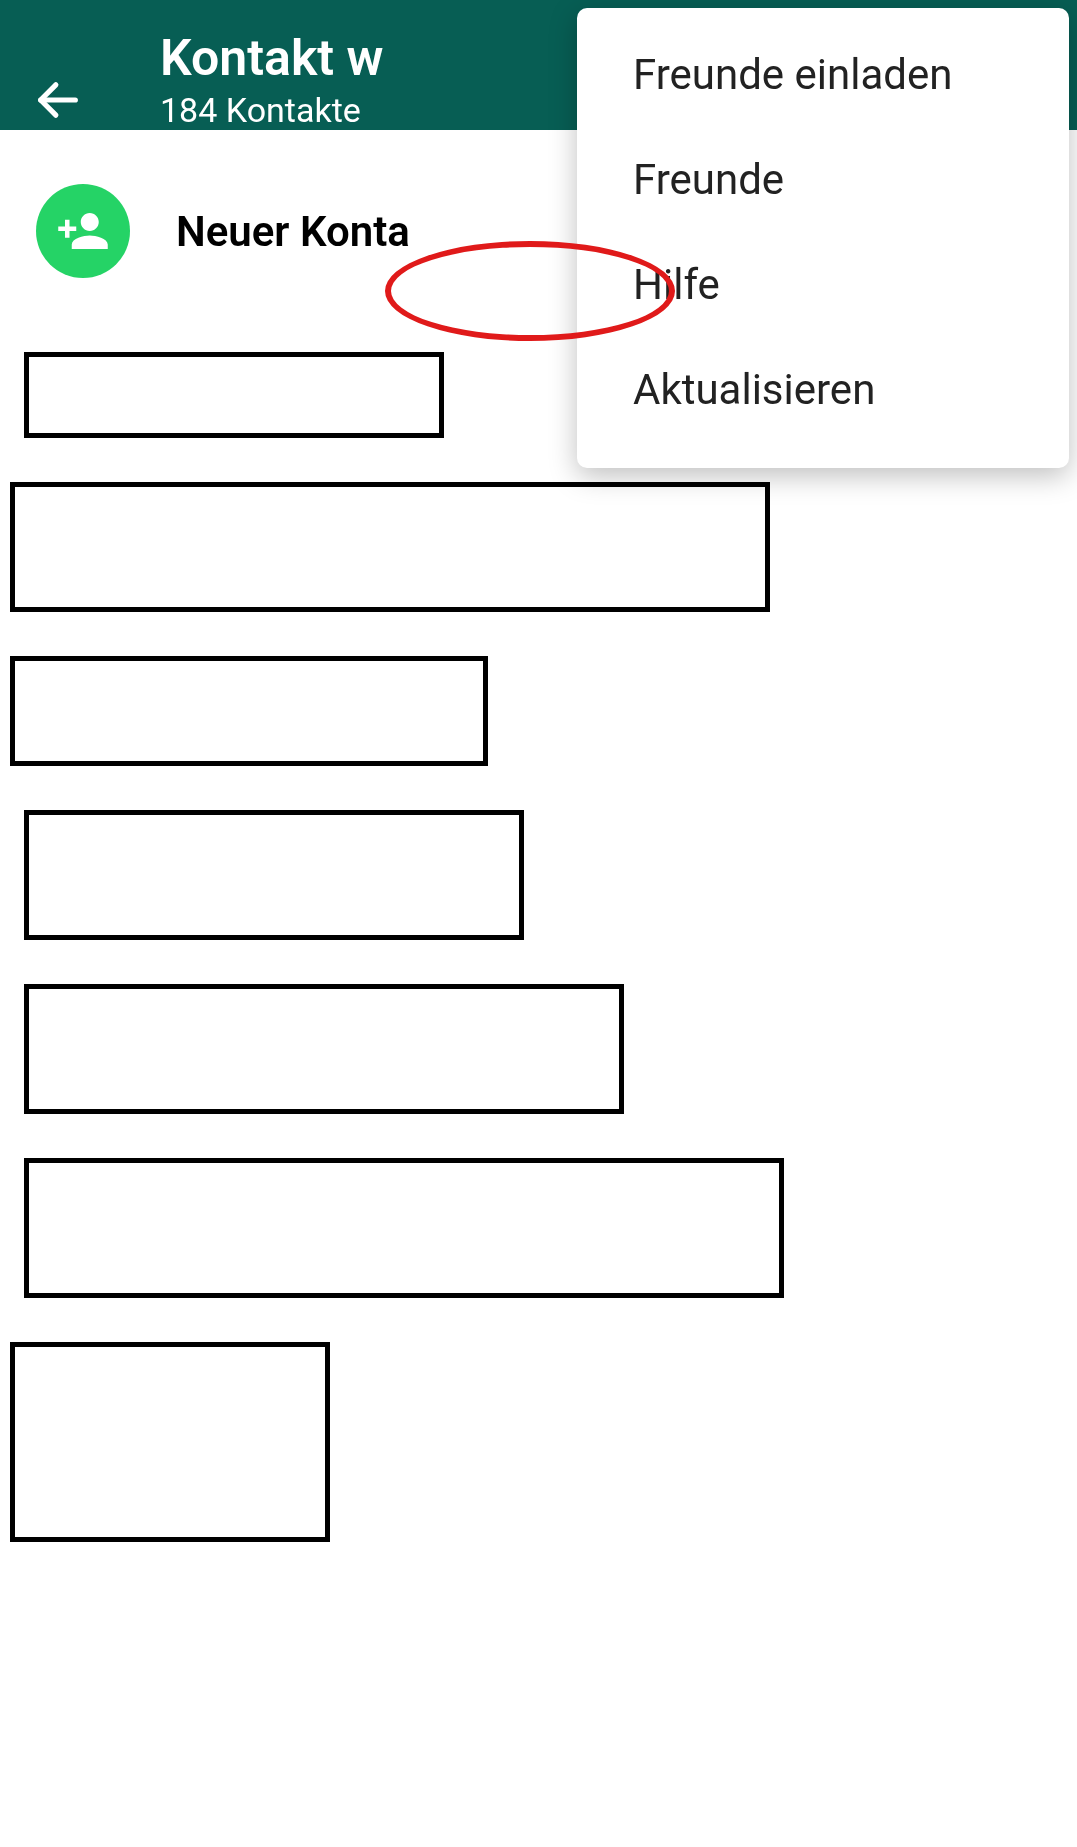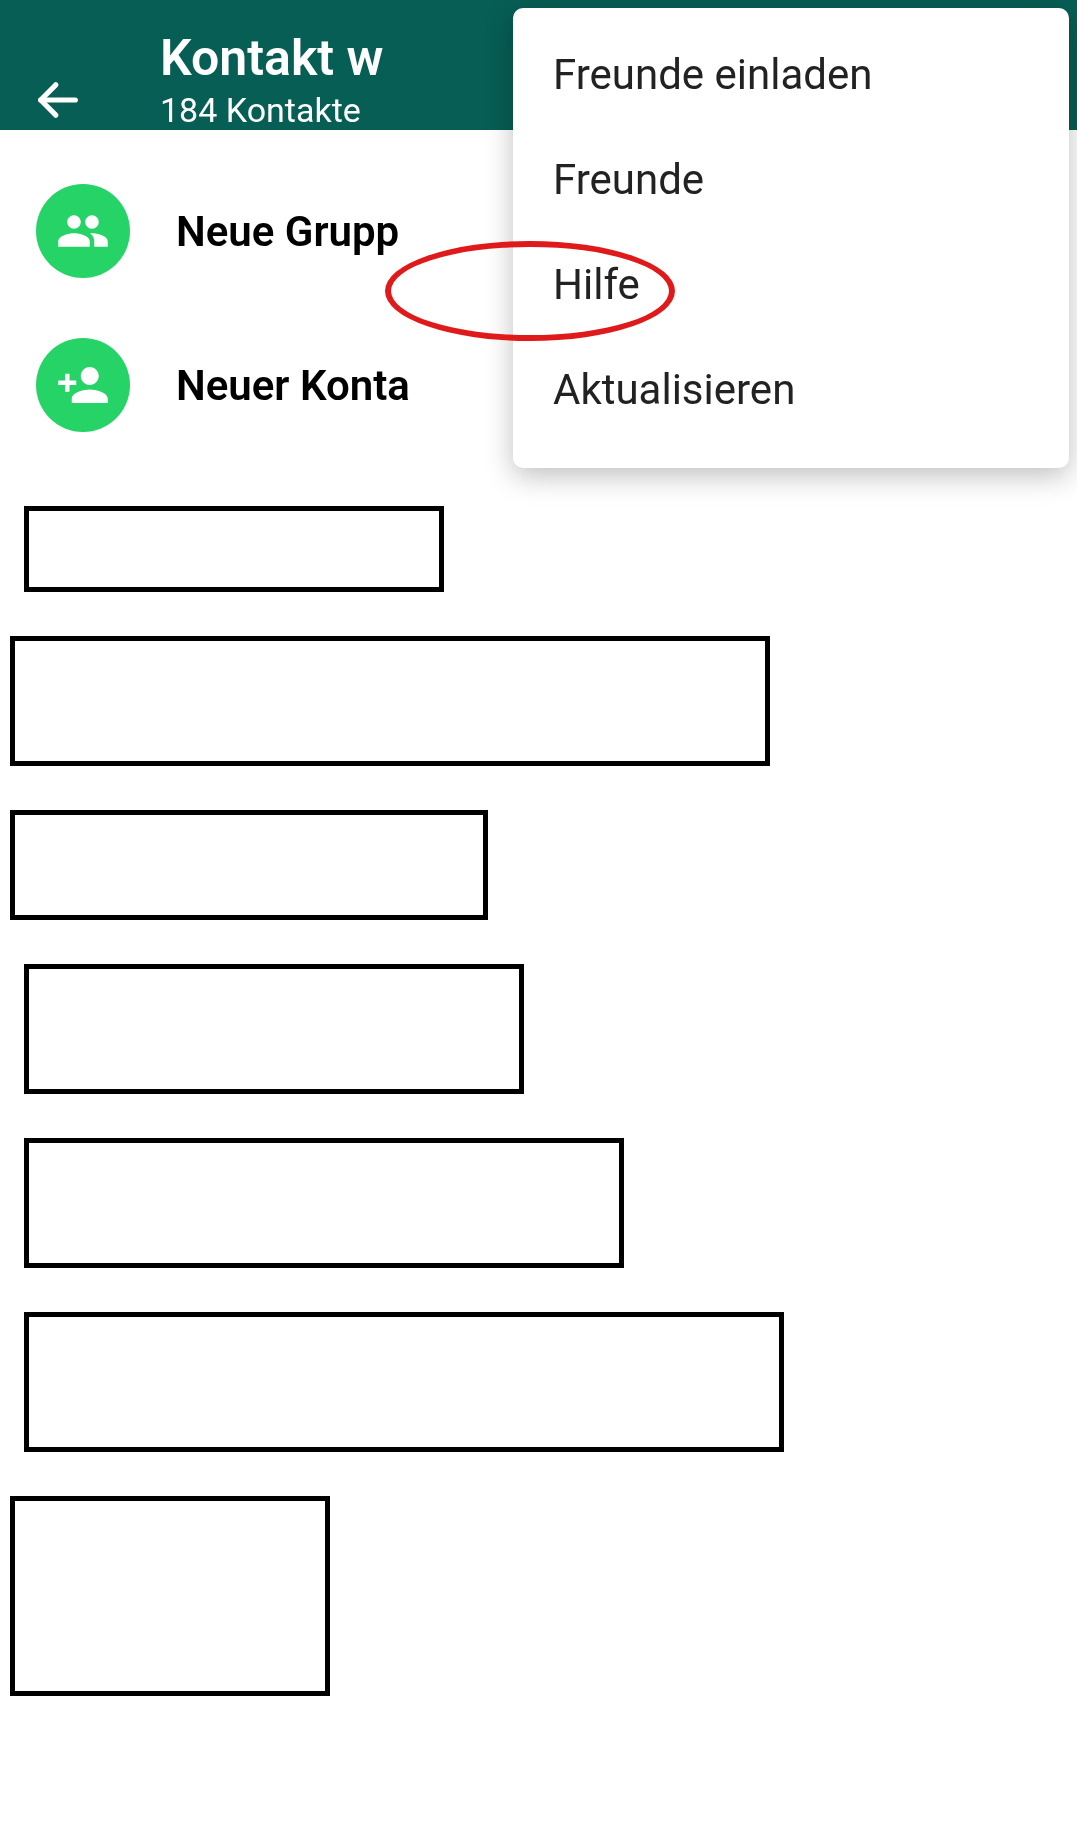--- a/index.html
+++ b/index.html
@@ -37,25 +37,25 @@
     .action-label { font-size: 42px; font-weight: 600; color: #000000; }
     .redacted-list { padding-top: 44px; }
     .redacted-item {
       background: #ffffff;
       border: 5px solid #000000;
       margin-bottom: 44px;
     }
     .menu-popup {
       position: absolute;
       top: 8px; right: 8px;
-      width: 556px;
+      width: 492px;
       background: #ffffff;
       border-radius: 10px;
       box-shadow: 0 8px 28px rgba(0,0,0,0.25);
-      padding: 14px 0 26px 0;
+      padding: 14px 0 26px 16px;
       z-index: 10;
     }
     .menu-item {
       font-size: 42px;
       color: #222222;
       padding: 28px 40px;
       cursor: pointer;
       position: relative;
     }
     .highlight-ellipse {
@@ -79,28 +79,20 @@
   <div class="appbar-titles">
     <div class="appbar-title">Kontakt w</div>
     <div class="appbar-subtitle">184 Kontakte</div>
   </div>
 </div>
 
 <div class="actions">
   <div class="action-row">
     <div class="action-icon">
       <svg width="54" height="54" viewBox="0 0 24 24">
-          <path d="M16 11c1.66 0 3-1.34 3-3s-1.34-3-3-3-3 1.34-3 3 1.34 3 3 3zM8 11c1.66 0 3-1.34 3-3S9.66 5 8 5 5 6.34 5 8s1.34 3 3 3zm0 2c-2.33 0-7 1.17-7 3.5V19h14v-2.5C15 14.17 10.33 13 8 13zm8 0c-.29 0-.62.02-.97.05 1.16.84 1.97 1.97 1.97 3.45V19h6v-2.5c0-2.33-4.67-3.5-7-3.5z"></path>
-        </svg>
-    </div>
-    <div class="action-label">Neue Grupp</div>
-  </div>
-  <div class="action-row">
-    <div class="action-icon">
-      <svg width="54" height="54" viewBox="0 0 24 24">
           <path d="M15 12c2.21 0 4-1.79 4-4s-1.79-4-4-4-4 1.79-4 4 1.79 4 4 4zm-9-2V7H4v3H1v2h3v3h2v-3h3v-2H6zm9 4c-2.67 0-8 1.34-8 4v2h16v-2c0-2.66-5.33-4-8-4z"></path>
         </svg>
     </div>
     <div class="action-label">Neuer Konta</div>
   </div>
 </div>
 
 <div class="redacted-list" id="redacted-list">
     <div class="redacted-item" style="margin-left: 24px; width: 420px; height: 86px;"></div>
     <div class="redacted-item" style="margin-left: 10px; width: 760px; height: 130px;"></div>

